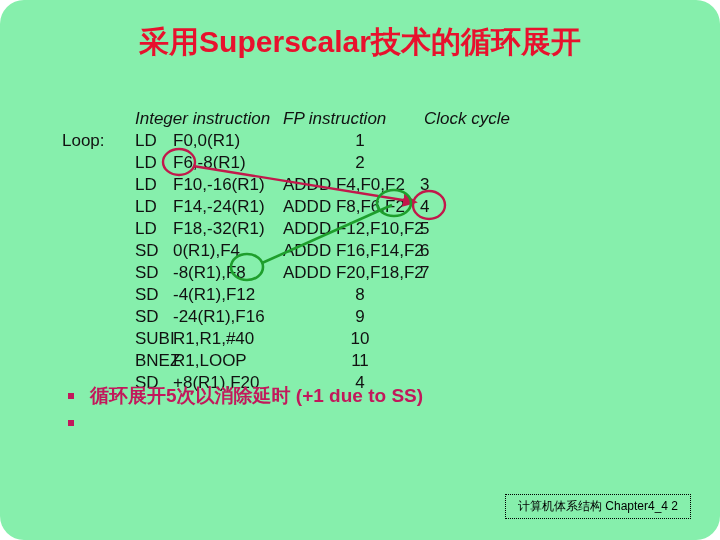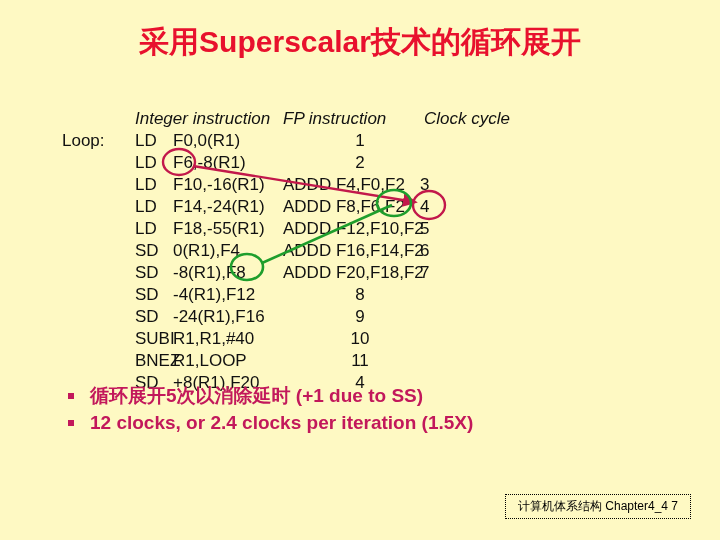--- a/index.html
+++ b/index.html
@@ -4,23 +4,24 @@
 <style>
   html, body {
     margin: 0;
     padding: 0;
     background: #ffffff;
   }
   #slide {
     position: relative;
     width: 720px;
     height: 540px;
-    background: #fef9c3;
+    background: #86efac;
     overflow: hidden;
     font-family: "Liberation Sans", "DejaVu Sans", sans-serif;
+    border-radius: 24px;
   }
 
   
   #title {
     position: absolute;
     left: 0;
     top: 22px;
     width: 720px;
     text-align: center;
     font-family: "Liberation Sans", "DejaVu Sans", sans-serif;
@@ -157,21 +158,21 @@
         <span class="cell c-cycB">3</span>
       </div>
       <div class="row" style="top: 88px;">
         <span class="cell c-op">LD</span>
         <span class="cell c-args">F14,-24(R1)</span>
         <span class="cell c-fp">ADDD F8,F6,F2</span>
         <span class="cell c-cycB">4</span>
       </div>
       <div class="row" style="top: 110px;">
         <span class="cell c-op">LD</span>
-        <span class="cell c-args">F18,-55(R1)</span>
+        <span class="cell c-args">F18,-32(R1)</span>
         <span class="cell c-fp">ADDD F12,F10,F2</span>
         <span class="cell c-cycB">5</span>
       </div>
       <div class="row" style="top: 132px;">
         <span class="cell c-op">SD</span>
         <span class="cell c-args">0(R1),F4</span>
         <span class="cell c-fp">ADDD F16,F14,F2</span>
         <span class="cell c-cycB">6</span>
       </div>
       <div class="row" style="top: 154px;">
@@ -207,25 +208,24 @@
       </div>
     </div>
 
   <div id="bullets">
     <div class="bullet">
       <span class="marker"></span>
       <span class="btext">循环展开5次以消除延时 (+1 due to SS)</span>
     </div>
     <div class="bullet">
       <span class="marker"></span>
-      <span class="btext">12 clocks, or 2.4 clocks per iteration (1.5X)</span>
     </div>
   </div>
 
-  <div id="footer">计算机体系结构 Chapter4_4  7</div>
+  <div id="footer">计算机体系结构 Chapter4_4  2</div>
 
   <svg id="annotations" viewBox="0 0 720 540" width="720" height="540">
     <defs>
       <marker id="arrowRed" markerWidth="7" markerHeight="7" refX="5" refY="3.2" orient="auto" markerUnits="strokeWidth">
         <path d="M0,0.4 L6.2,3.2 L0,6 z" fill="#c2184b"></path>
       </marker>
     </defs>
 
     <ellipse cx="179" cy="162" rx="16" ry="13" fill="none" stroke="#c2184b" stroke-width="2.4"></ellipse>
     <path d="M193,166 L415,202" fill="none" stroke="#c2184b" stroke-width="2.4" marker-end="url(#arrowRed)"></path>

